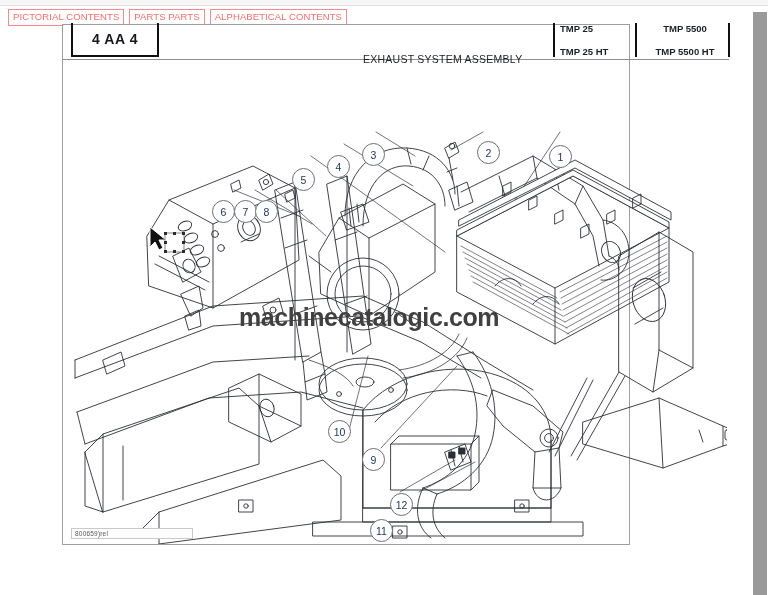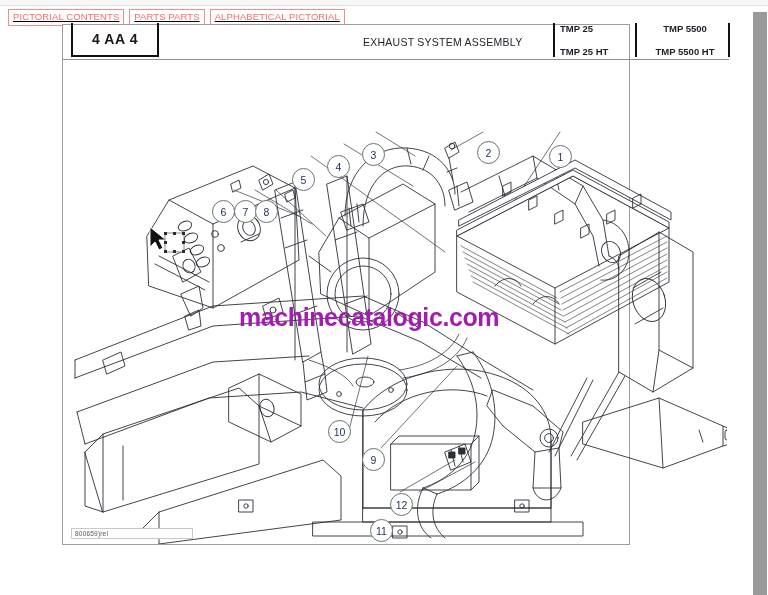--- a/index.html
+++ b/index.html
@@ -33,21 +33,21 @@
   }
   .scroll-thumb {
     position: absolute; right: 1px; top: 6px;
     width: 14px; height: 589px;
     background: #9a9a9a;
   }
 
   
   .navbar {
     position: absolute; left: 8px; top: 9px;
-    display: flex; align-items: center; gap: 5px; text-decoration: underline;
+    display: flex; align-items: center; gap: 5px;
   }
   .navbtn {
     border: 1px solid #f98a8a;
     background: #ffffff;
     color: #fb6a6a;
     font-size: 9.5px;
     letter-spacing: .1px;
     padding: 2px 4px 3px 4px;
     line-height: 1;
     white-space: nowrap;
@@ -74,21 +74,21 @@
     width: 88px; height: 34px;
     border: 2.5px solid #111;
     border-top: none;
     display: flex; align-items: center; justify-content: center;
   }
   .pagebox span {
     font-size: 14px; font-weight: bold; color: #16181d;
     letter-spacing: .6px;
   }
   .assy-title {
-    position: absolute; left: 300px; top: 11px;
+    position: absolute; left: 300px; top: 28px;
     font-size: 10.5px; color: #1c1f26; letter-spacing: .25px;
     white-space: nowrap;
     text-align: center;
   }
   .modelbox {
     position: absolute; top: -2px;
     height: 34px;
     border-left: 2.5px solid #111;
     padding-left: 5px;
     display: flex; flex-direction: column; justify-content: center;
@@ -106,21 +106,21 @@
     position: absolute; left: 0; top: 35px;
     width: 664px; height: 484px;
     overflow: hidden;
   }
   .canvas svg { position: absolute; left: 0; top: 0; }
 
   
   .watermark {
     position: absolute; left: 176px; top: 243px;
     font-size: 25px; font-weight: bold;
-    color: #a21caf;
+    color: #404040;
     letter-spacing: -.4px;
     pointer-events: none;
     white-space: nowrap;
   }
 
   
   .callout {
     position: absolute;
     width: 23px; height: 23px;
     border: 1px solid #6b6f76;
@@ -153,21 +153,21 @@
 
   <div class="top-strip"></div>
 
   <div class="scroll-track">
     <div class="scroll-thumb"></div>
   </div>
 
   <div class="navbar">
     <div class="navbtn">PICTORIAL CONTENTS</div>
     <div class="navbtn">PARTS PARTS</div>
-    <div class="navbtn">ALPHABETICAL PICTORIAL</div>
+    <div class="navbtn">ALPHABETICAL CONTENTS</div>
   </div>
 
   <div class="sheet">
 
     <div class="titleband">
       <div class="pagebox">
         <span>4 AA 4</span>
       </div>
       <div class="assy-title">EXHAUST SYSTEM ASSEMBLY</div>
       <div class="modelbox one">

